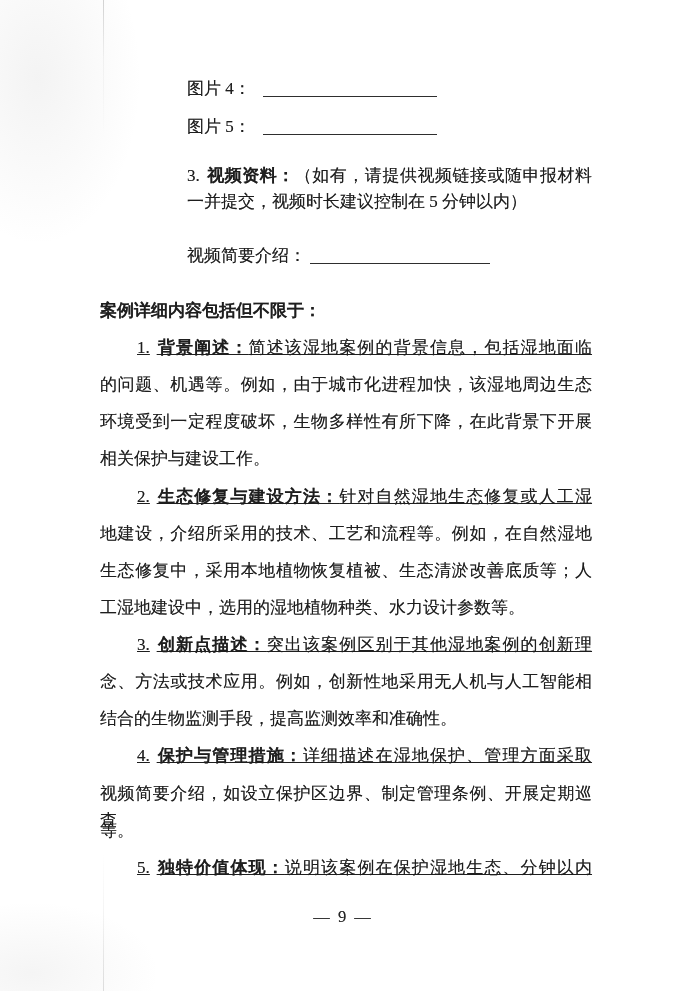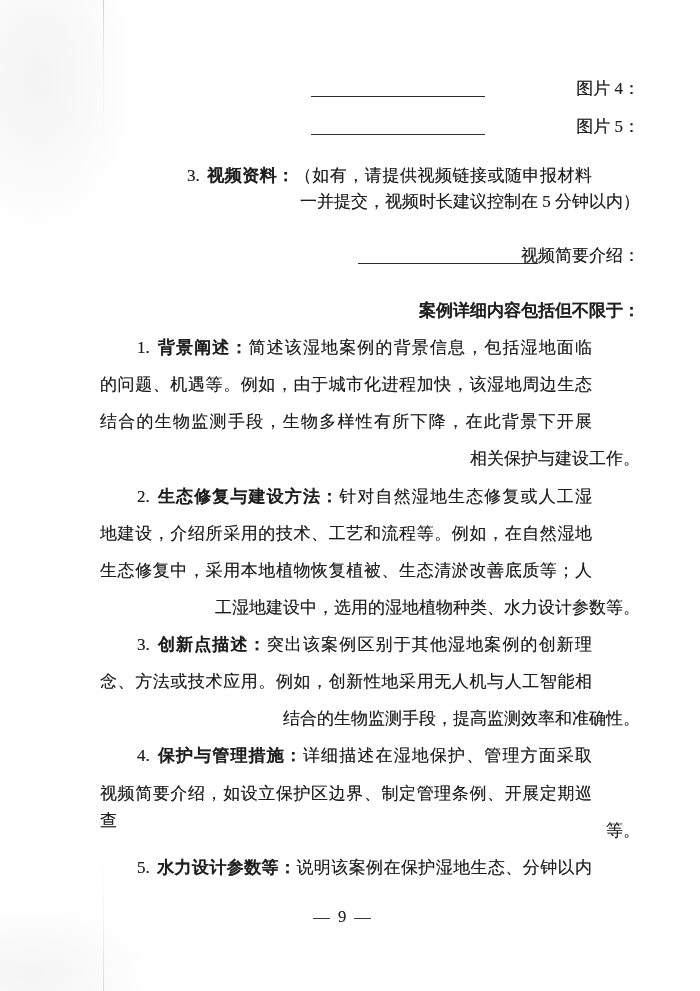--- a/index.html
+++ b/index.html
@@ -5,22 +5,22 @@
   html,body{margin:0;padding:0;background:#ffffff;}
   .page{
     position:relative;width:700px;height:991px;background:#ffffff;
     font-family:"Liberation Serif","DejaVu Serif",serif;
     color:#1e1e1e;overflow:hidden;
     text-shadow:0 0 .4px rgba(0,0,0,.5);
   }
   .content{position:absolute;left:100px;top:0;width:492px;font-size:17px;}
   .line{position:absolute;left:0;width:492px;height:27px;line-height:27px;}
   .just{text-align:justify;text-align-last:justify;}
-  .lleft{text-align:right;white-space:nowrap;margin-left:48px;}
-  .indent{padding-left:37px;width:455px;}
+  .lleft{text-align:left;white-space:nowrap;}
+  .indent{padding-left:37px;width:455px;text-decoration:underline;}
   .voff{padding-left:87px;width:405px;}
   .b{font-weight:700;}
   .num{margin-right:7px;}
   .blank{position:absolute;bottom:5px;height:0;border-bottom:1.7px solid #2e2e2e;}
   .u-img4,.u-img5{left:163px;width:174px;}
   .u-video{left:210px;width:180px;}
   .footer{
     position:absolute;left:0;right:0;top:903px;height:27px;line-height:27px;
     text-align:center;font-size:16.5px;letter-spacing:2px;color:#262626;
     transform:translateX(-7px);
@@ -69,21 +69,21 @@
       <span>视频简要介绍：</span>
       <span class="blank u-video"></span>
     </div>
 
     <div class="line lleft b" style="top:297px">案例详细内容包括但不限于：</div>
 
     <div class="line just indent" style="top:334px">
       <span class="num">1.</span><span class="b">背景阐述：</span><span>简述该湿地案例的背景信息，包括湿地面临</span>
     </div>
     <div class="line just" style="top:371px">的问题、机遇等。例如，由于城市化进程加快，该湿地周边生态</div>
-    <div class="line just" style="top:408px">结合的生物监测手段，生物多样性有所下降，在此背景下开展</div>
+    <div class="line just" style="top:408px">环境受到一定程度破坏，生物多样性有所下降，在此背景下开展</div>
     <div class="line lleft" style="top:445px">相关保护与建设工作。</div>
 
     <div class="line just indent" style="top:483px">
       <span class="num">2.</span><span class="b">生态修复与建设方法：</span><span>针对自然湿地生态修复或人工湿</span>
     </div>
     <div class="line just" style="top:520px">地建设，介绍所采用的技术、工艺和流程等。例如，在自然湿地</div>
     <div class="line just" style="top:557px">生态修复中，采用本地植物恢复植被、生态清淤改善底质等；人</div>
     <div class="line lleft" style="top:594px">工湿地建设中，选用的湿地植物种类、水力设计参数等。</div>
 
     <div class="line just indent" style="top:631px">
@@ -92,18 +92,18 @@
     <div class="line just" style="top:668px">念、方法或技术应用。例如，创新性地采用无人机与人工智能相</div>
     <div class="line lleft" style="top:705px">结合的生物监测手段，提高监测效率和准确性。</div>
 
     <div class="line just indent" style="top:742px">
       <span class="num">4.</span><span class="b">保护与管理措施：</span><span>详细描述在湿地保护、管理方面采取</span>
     </div>
     <div class="line just" style="top:780px">视频简要介绍，如设立保护区边界、制定管理条例、开展定期巡查</div>
     <div class="line lleft" style="top:817px">等。</div>
 
     <div class="line just indent" style="top:854px">
-      <span class="num">5.</span><span class="b">水力设计参数等：</span><span>说明该案例在保护湿地生态、分钟以内</span>
+      <span class="num">5.</span><span class="b">独特价值体现：</span><span>说明该案例在保护湿地生态、分钟以内</span>
     </div>
   </div>
 
   <div class="footer">— 9 —</div>
 </div>
 
 </body></html>

